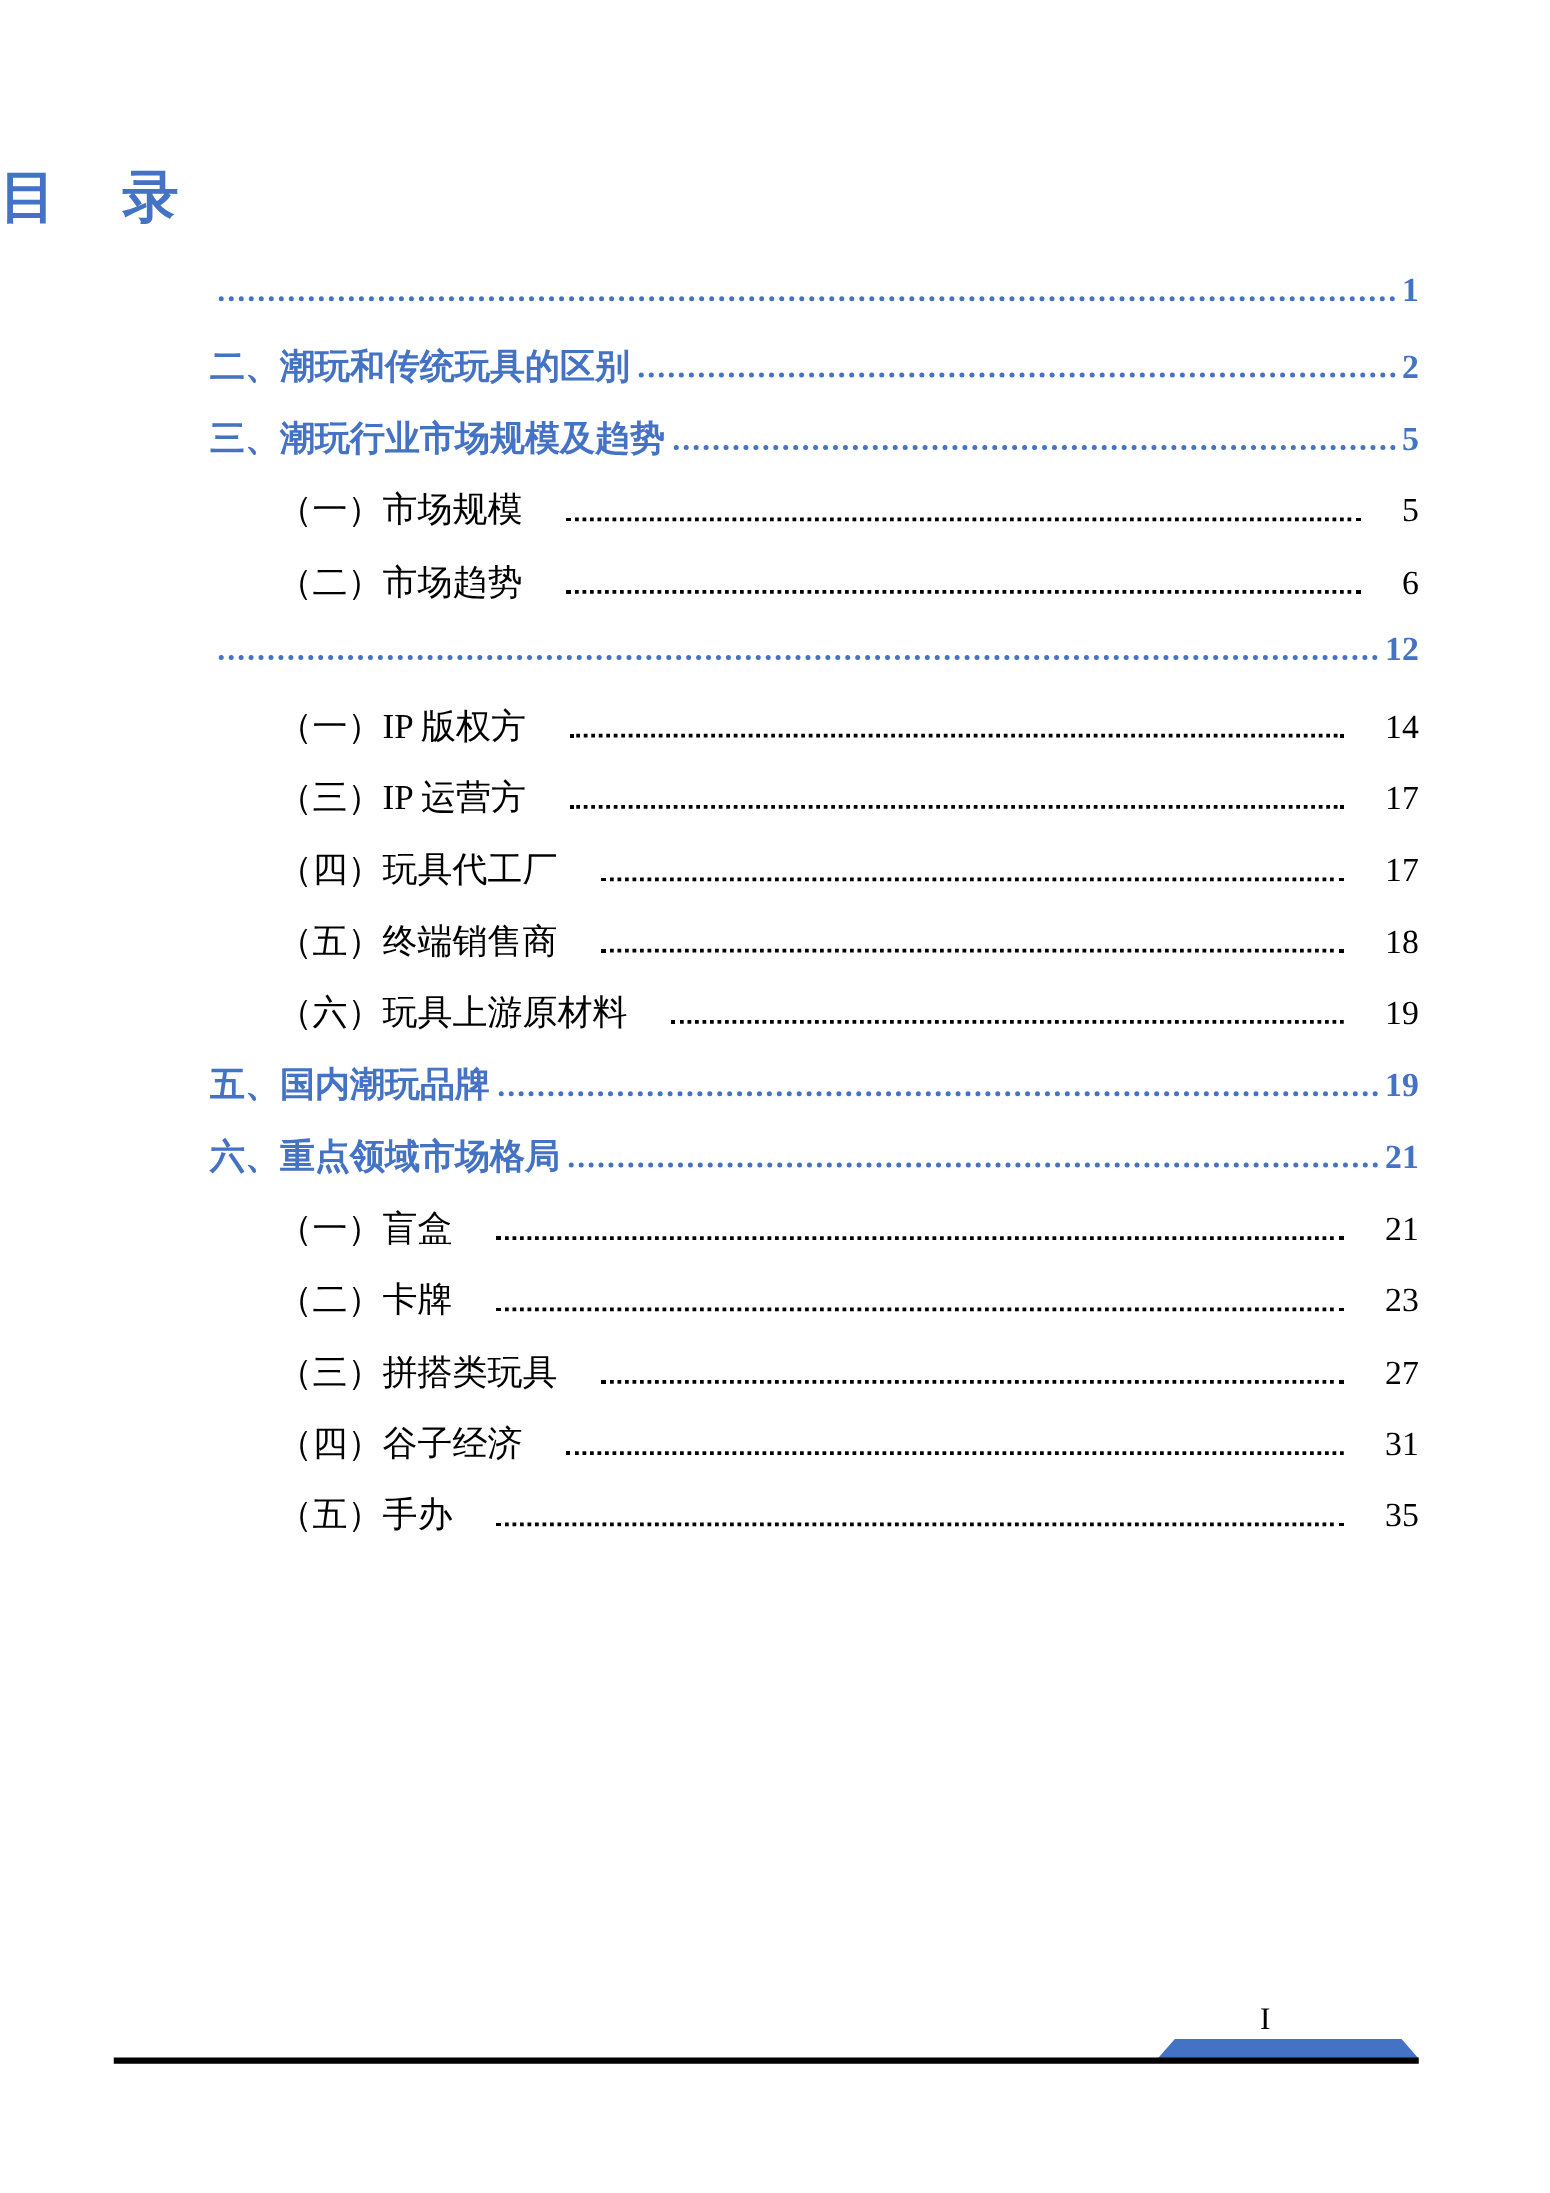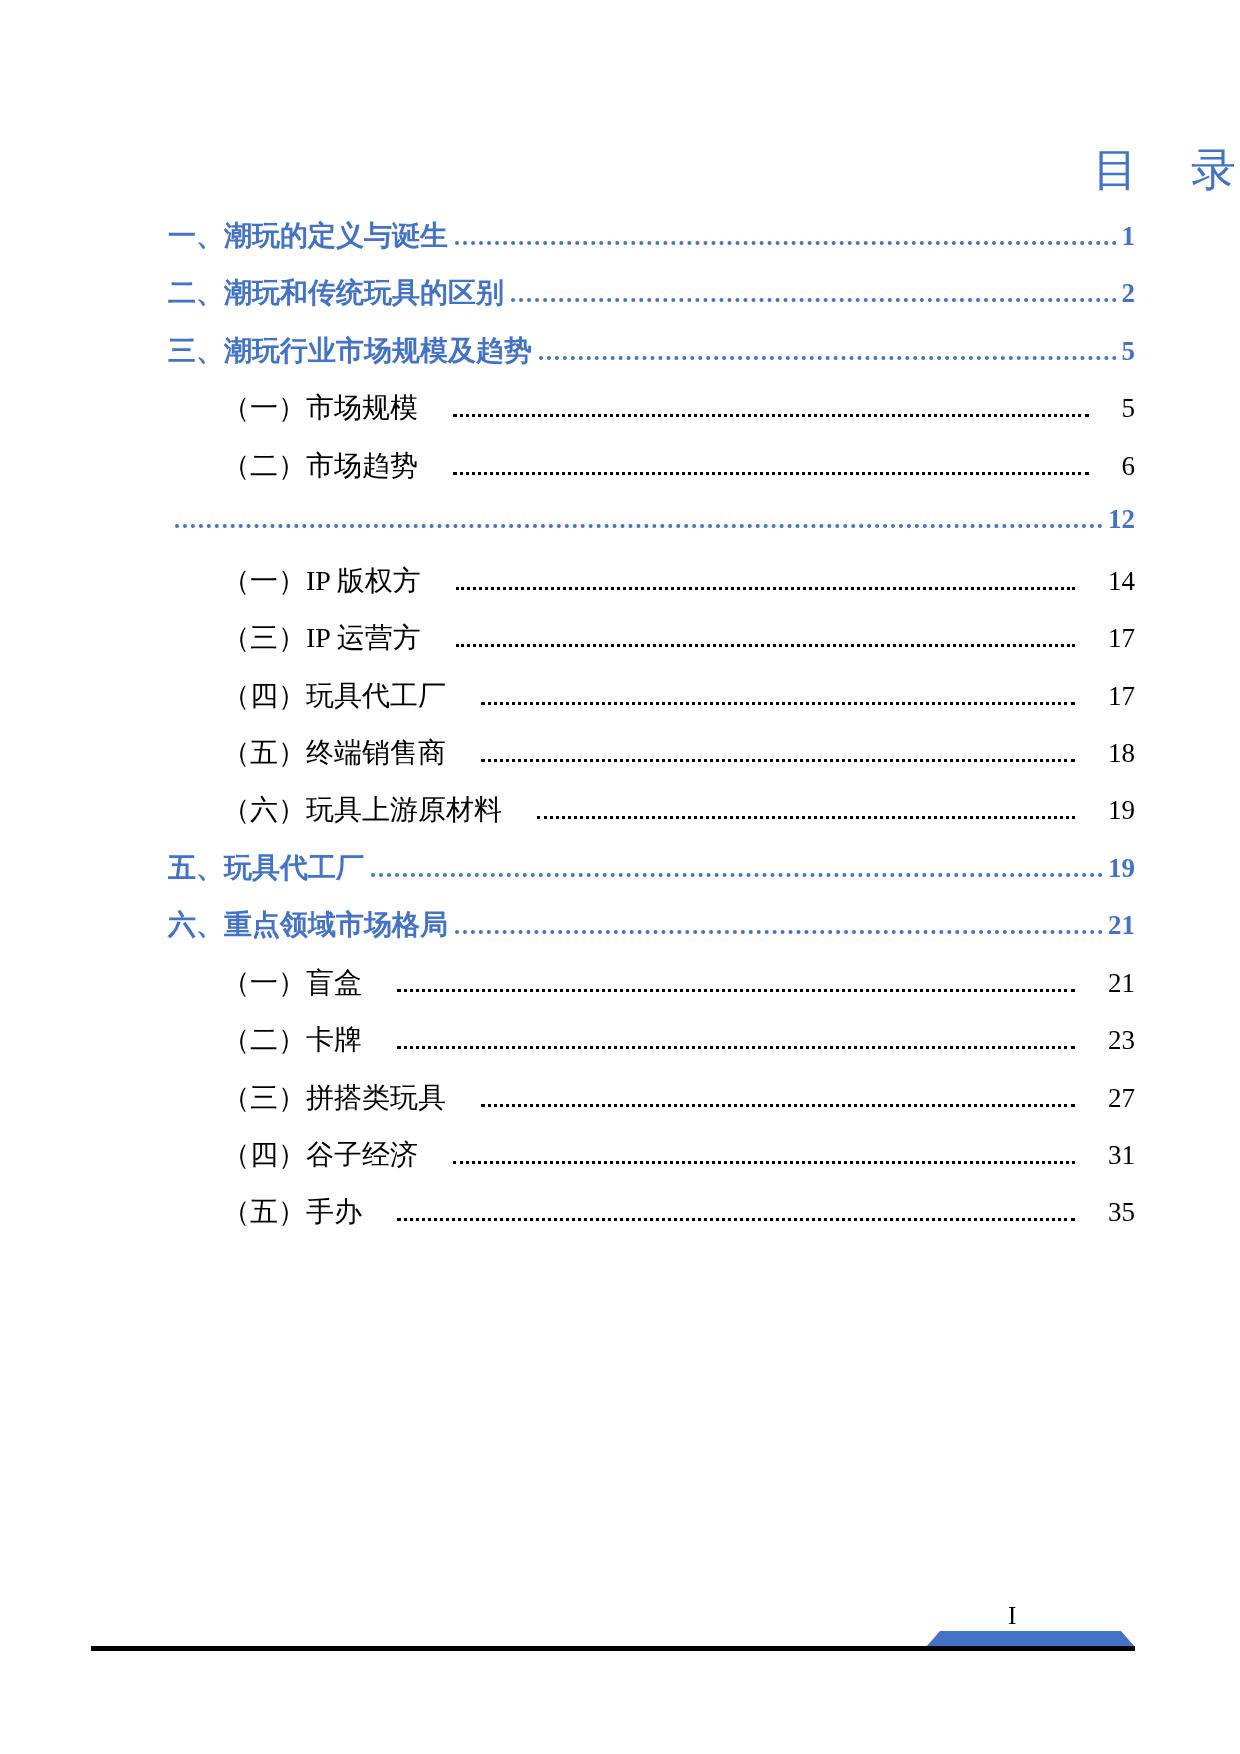--- a/index.html
+++ b/index.html
@@ -19,26 +19,25 @@
     top: 53px; right: 102px;
     font-size: 20px; color: #000;
     letter-spacing: 1px;
     font-family: "Liberation Sans", sans-serif;
     white-space: nowrap;
   }
 
   .doc-title {
     position: absolute;
     top: 128px; left: 0; width: 100%;
-    text-align: right;
-    font-size: 45px; font-weight: normal;
+    text-align: left;
+    font-size: 45px; font-weight: bold;
     letter-spacing: 4px;
     color: var(--accent);
     font-family: "Liberation Sans", sans-serif;
-    margin-top: 12px;
   }
 
   .toc {
     position: absolute;
     top: 207px; left: 168px; right: 105px;
   }
   .row {
     display: flex;
     align-items: baseline;
     height: 57.45px;
@@ -97,21 +96,20 @@
 <body>
 
 <div class="page">
 
 
   <div class="doc-title">目　录</div>
 
   <div class="toc">
 
     <div class="row lvl1">
-      <span class="lbl">一、潮玩的定义与诞生</span>
       <span class="leader"></span>
       <span class="pg">1</span>
     </div>
 
     <div class="row lvl1">
       <span class="lbl">二、潮玩和传统玩具的区别</span>
       <span class="leader"></span>
       <span class="pg">2</span>
     </div>
 
@@ -163,21 +161,21 @@
       <span class="pg">18</span>
     </div>
 
     <div class="row lvl2">
       <span class="lbl">（六）玩具上游原材料</span>
       <span class="leader"></span>
       <span class="pg">19</span>
     </div>
 
     <div class="row lvl1">
-      <span class="lbl">五、玩具代工厂</span>
+      <span class="lbl">五、国内潮玩品牌</span>
       <span class="leader"></span>
       <span class="pg">19</span>
     </div>
 
     <div class="row lvl1">
       <span class="lbl">六、重点领域市场格局</span>
       <span class="leader"></span>
       <span class="pg">21</span>
     </div>
 

